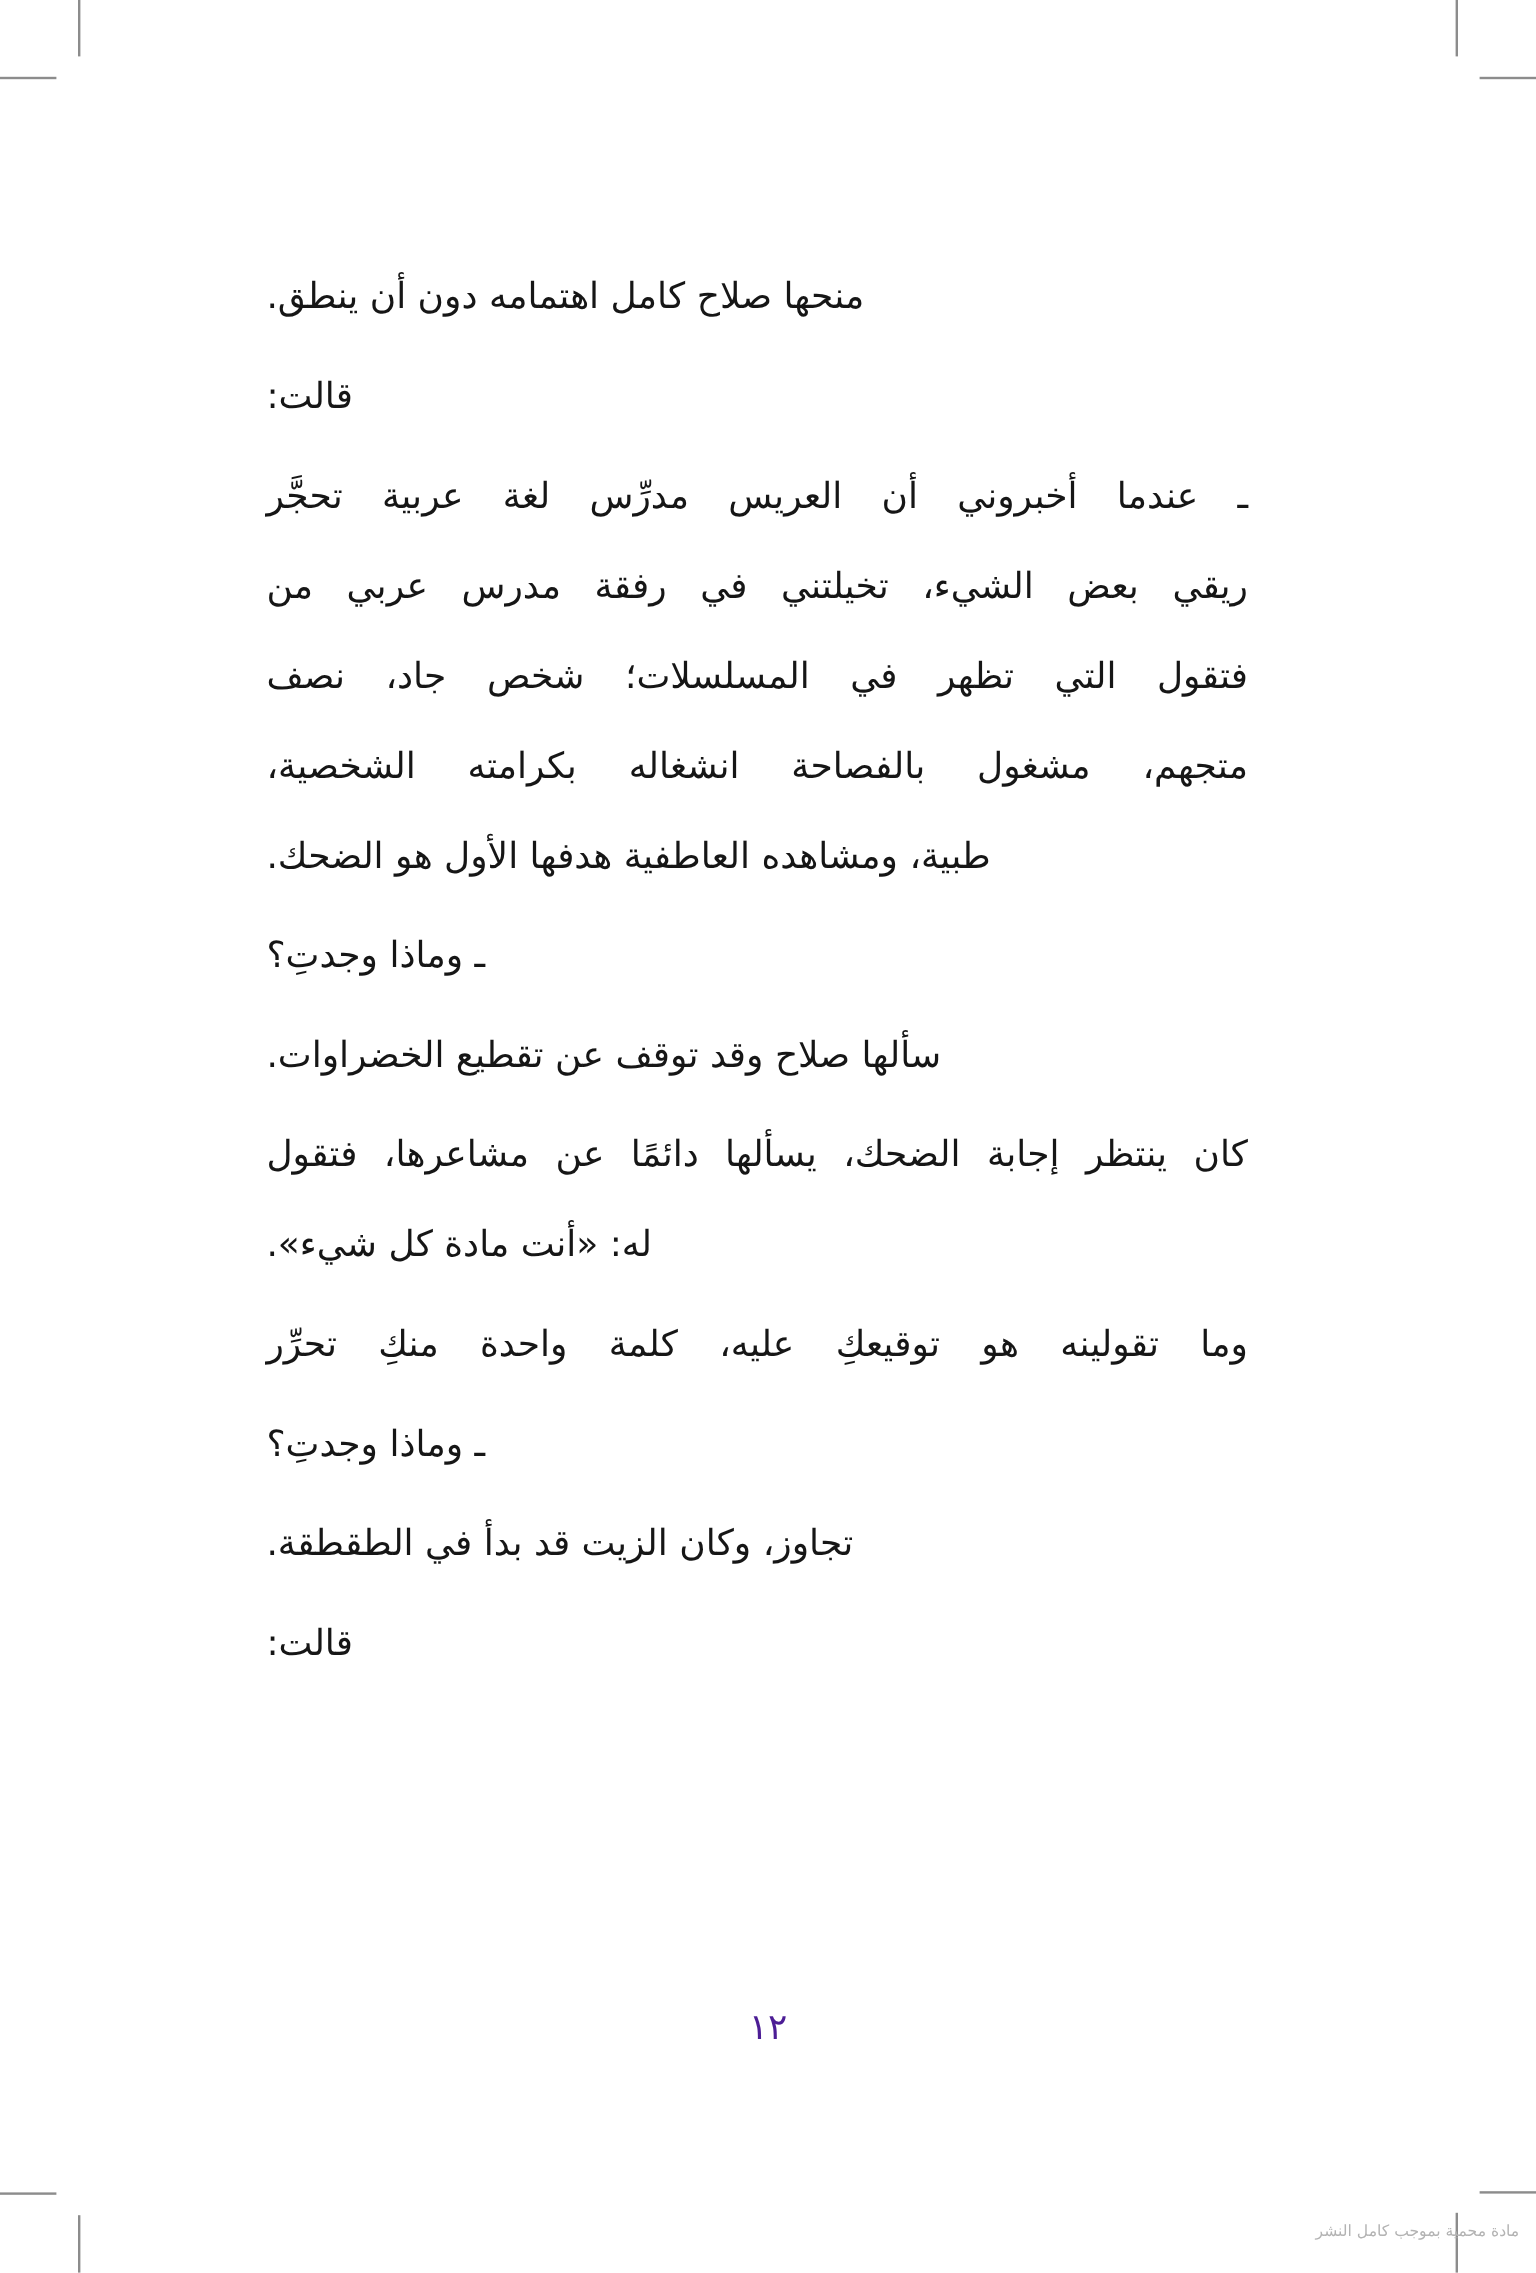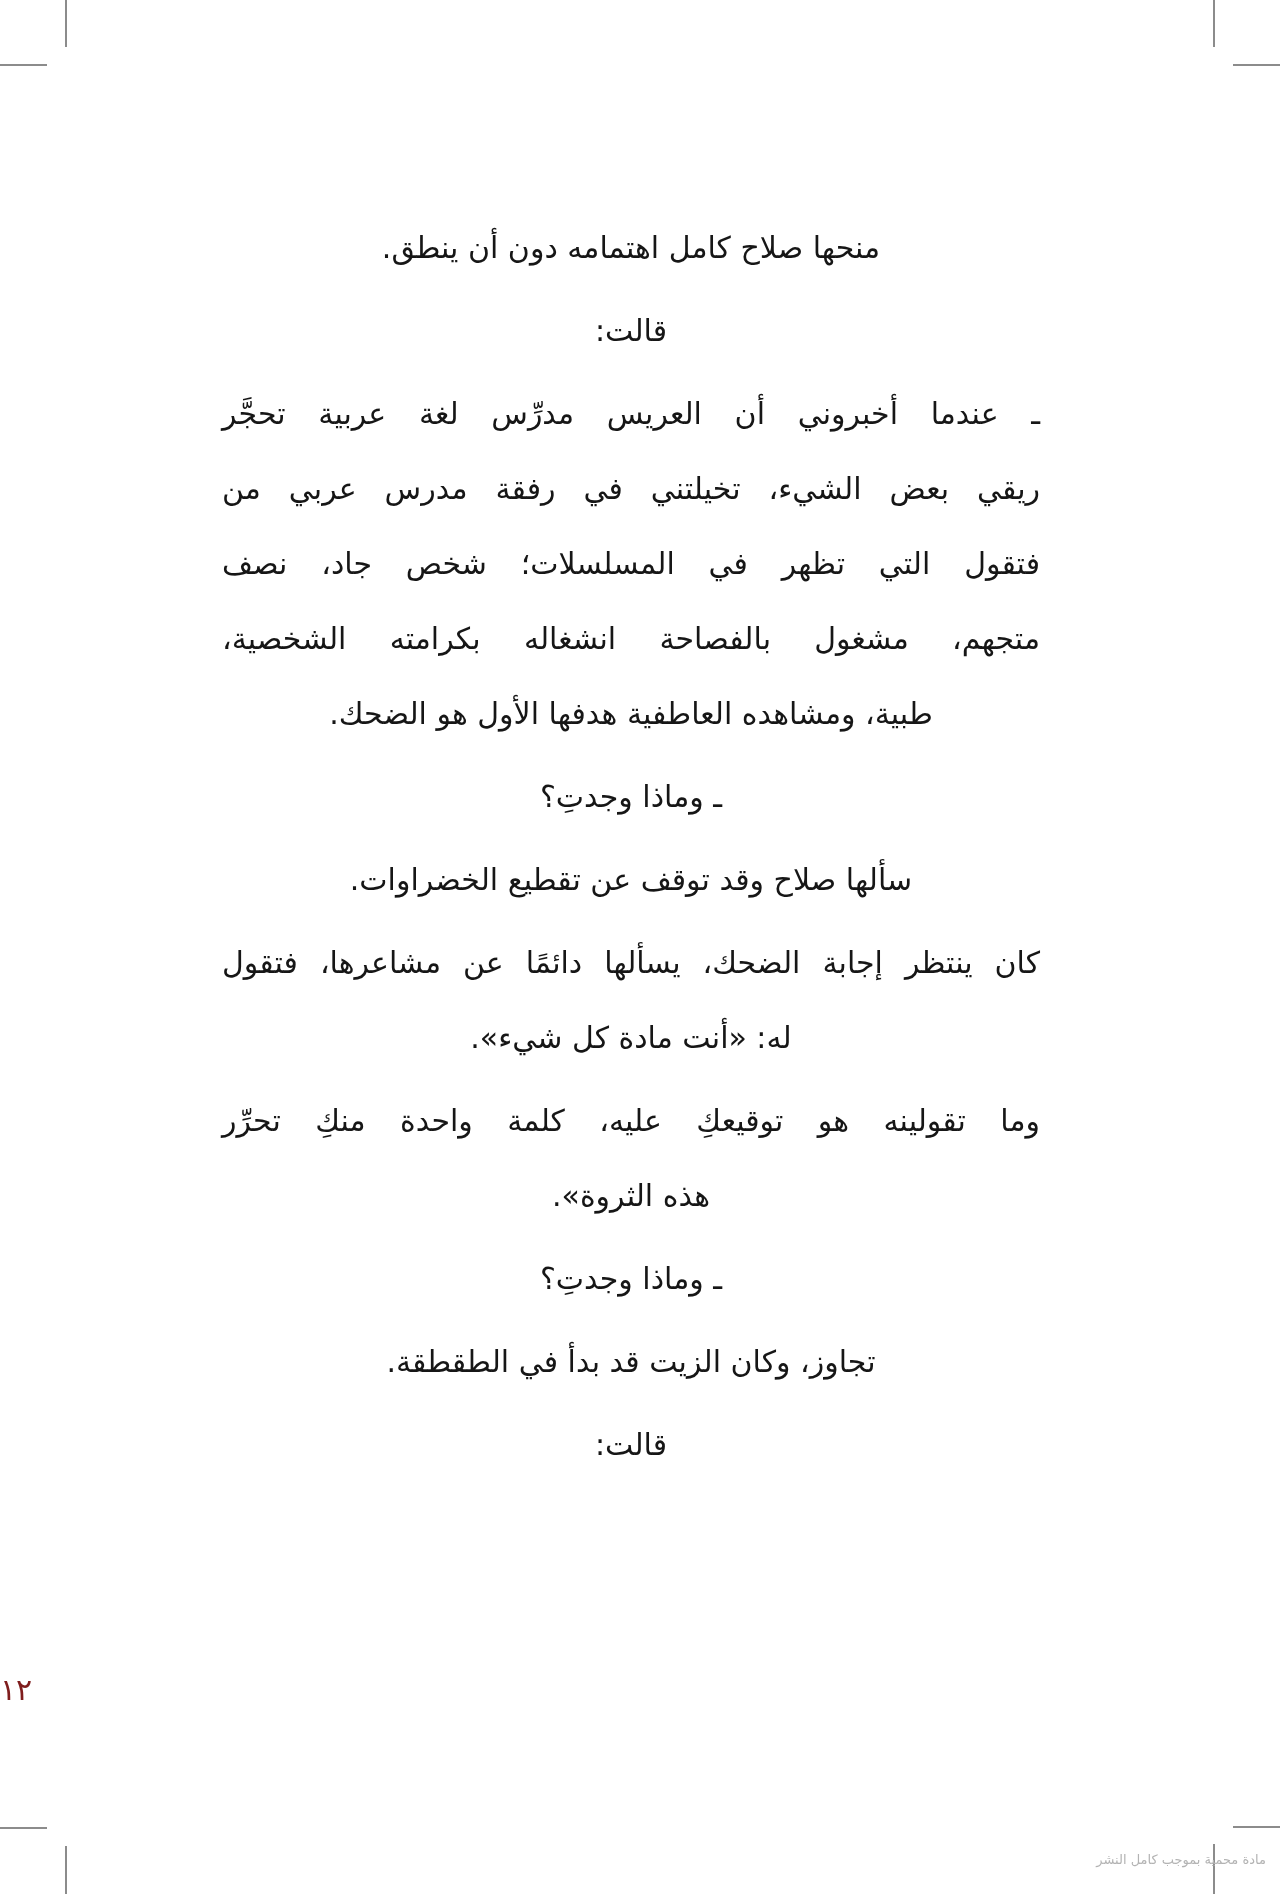--- a/index.html
+++ b/index.html
@@ -7,25 +7,25 @@
     width:1280px;height:1894px;position:relative;overflow:hidden;
     background:#ffffff;
     font-family:"DejaVu Sans",sans-serif;
     color:#161616;
   }
   .content{
     position:absolute;top:210px;right:240px;width:818px;
     direction:rtl;font-size:30px;
   }
   .para{margin:0 0 8px 0;}
-  .line{line-height:75px;text-align:center;white-space:nowrap;}
+  .line{line-height:75px;text-align:left;white-space:nowrap;}
   .line.j{text-align:justify;text-align-last:justify;white-space:normal;}
   .page-number{
     position:absolute;top:1665px;left:0;width:100%;
-    text-align:left;font-size:30px;line-height:50px;color:#7f1d1d;
+    text-align:center;font-size:30px;line-height:50px;color:#4c1d95;
   }
   .watermark{
     position:absolute;top:1851px;right:14px;
     direction:rtl;font-size:13px;line-height:18px;color:#b3b3b3;
   }
   .crop{position:absolute;background:#8c8c8c;}
   .crop.v{width:2px;}
   .crop.h{height:2px;}
   #tl-v{left:65px;top:0;height:47px;}
   #tl-h{left:0;top:64px;width:47px;}
@@ -74,21 +74,20 @@
     <div class="line">سألها صلاح وقد توقف عن تقطيع الخضراوات.</div>
   </div>
 
   <div class="para">
     <div class="line j">كان ينتظر إجابة الضحك، يسألها دائمًا عن مشاعرها، فتقول</div>
     <div class="line">له: «أنت مادة كل شيء».</div>
   </div>
 
   <div class="para">
     <div class="line j">وما تقولينه هو توقيعكِ عليه، كلمة واحدة منكِ تحرِّر</div>
-    <div class="line">هذه الثروة».</div>
   </div>
 
   <div class="para">
     <div class="line">ـ وماذا وجدتِ؟</div>
   </div>
 
   <div class="para">
     <div class="line">تجاوز، وكان الزيت قد بدأ في الطقطقة.</div>
   </div>
 

